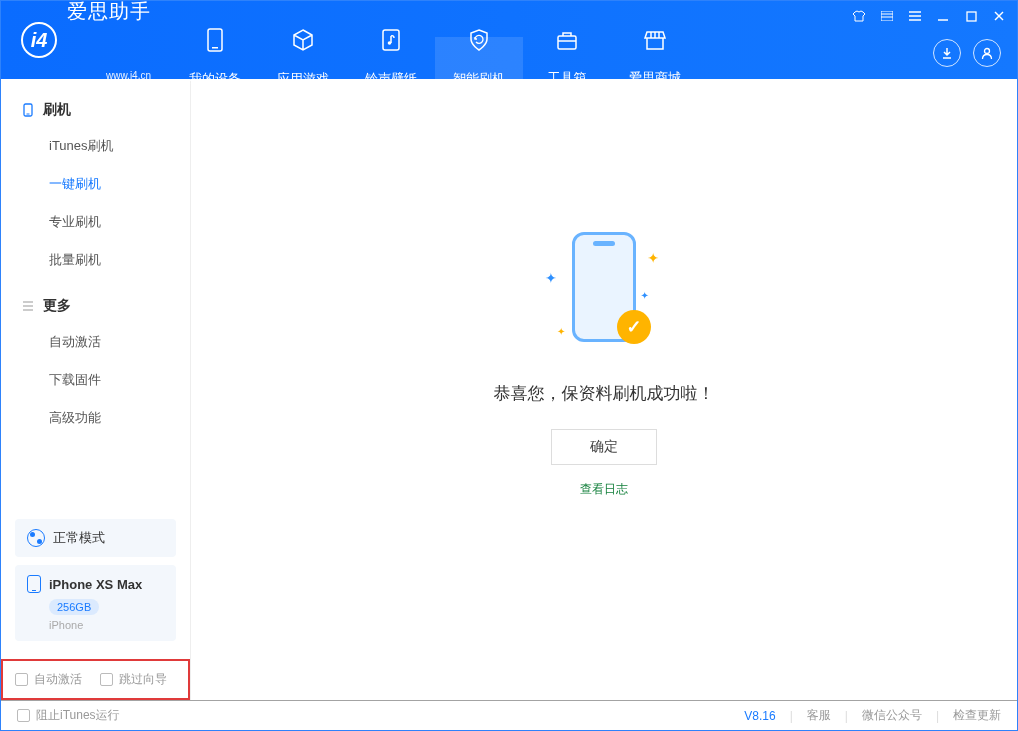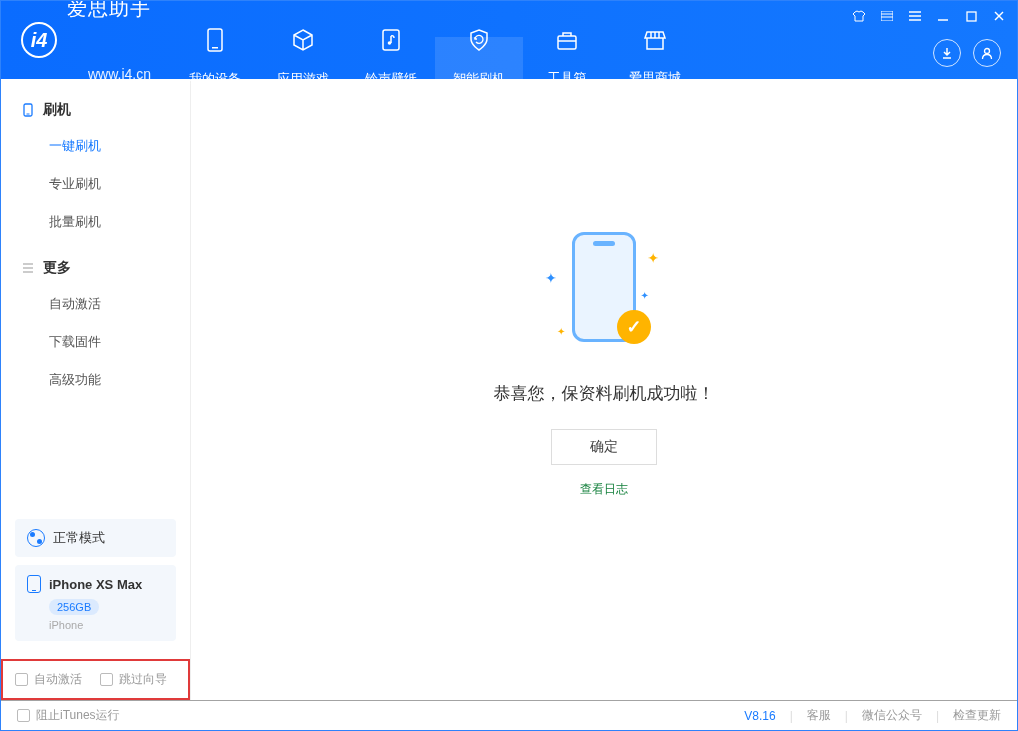--- a/index.html
+++ b/index.html
@@ -4,21 +4,21 @@
 <style>
 * { margin: 0; padding: 0; box-sizing: border-box; font-family: "Microsoft YaHei", -apple-system, sans-serif; }
 body { background: #fff; width: 1018px; height: 731px; overflow: hidden; border: 1px solid #2e82fb; }
 
 
 .header { height: 78px; background: linear-gradient(90deg, #0a6cff 0%, #1478ff 100%); display: flex; align-items: stretch; color: #fff; position: relative; text-align: right; }
 .logo-block { display: flex; align-items: center; padding: 0 20px; gap: 10px; }
 .logo-circle { width: 36px; height: 36px; border: 2px solid #fff; border-radius: 50%; display: flex; align-items: center; justify-content: center; font-weight: bold; font-size: 20px; font-style: italic; }
 .logo-text { display: flex; flex-direction: column; line-height: 1.1; gap: 48px; }
 .logo-title { font-size: 20px; font-weight: 500; letter-spacing: 1px; }
-.logo-sub { font-size: 14px; opacity: 0.9; }
+.logo-sub { font-size: 10px; opacity: 0.9; }
 .nav { display: flex; }
 .nav-item { width: 88px; display: flex; flex-direction: column; align-items: center; justify-content: center; gap: 18px; cursor: pointer; font-size: 13px; position: relative; margin-top: 36px; }
 .nav-item.active { background: rgba(255,255,255,0.12); }
 .nav-icon { width: 24px; height: 24px; display: flex; align-items: center; justify-content: center; }
 .window-controls { position: absolute; right: 6px; top: 4px; display: flex; gap: 4px; }
 .win-btn { width: 24px; height: 22px; display: flex; align-items: center; justify-content: center; cursor: pointer; color: #fff; font-size: 14px; }
 .header-right-icons { position: absolute; right: 16px; bottom: 12px; display: flex; gap: 12px; }
 .hr-icon { width: 28px; height: 28px; border: 1.5px solid rgba(255,255,255,0.8); border-radius: 50%; display: flex; align-items: center; justify-content: center; cursor: pointer; }
 
 
@@ -195,20 +195,21 @@
   <div class="sidebar">
     <div class="side-top">
       <div class="side-section">
         <div class="side-section-title">
           <svg class="sec-icon" viewBox="0 0 14 14">
               <rect x="3" y="1" width="8" height="12" rx="1.5" stroke="#1a7bff" stroke-width="1.3" fill="none"></rect>
               <line x1="5.5" y1="11" x2="8.5" y2="11" stroke="#1a7bff"></line>
             </svg>
           <span>刷机</span>
         </div>
+        <div class="side-item">iTunes刷机</div>
         <div class="side-item active">一键刷机</div>
         <div class="side-item">专业刷机</div>
         <div class="side-item">批量刷机</div>
       </div>
       <div class="side-section">
         <div class="side-section-title">
           <svg class="sec-icon" viewBox="0 0 14 14">
               <line x1="2" y1="3" x2="12" y2="3" stroke="#bbb" stroke-width="1.5"></line>
               <line x1="2" y1="7" x2="12" y2="7" stroke="#bbb" stroke-width="1.5"></line>
               <line x1="2" y1="11" x2="12" y2="11" stroke="#bbb" stroke-width="1.5"></line>

